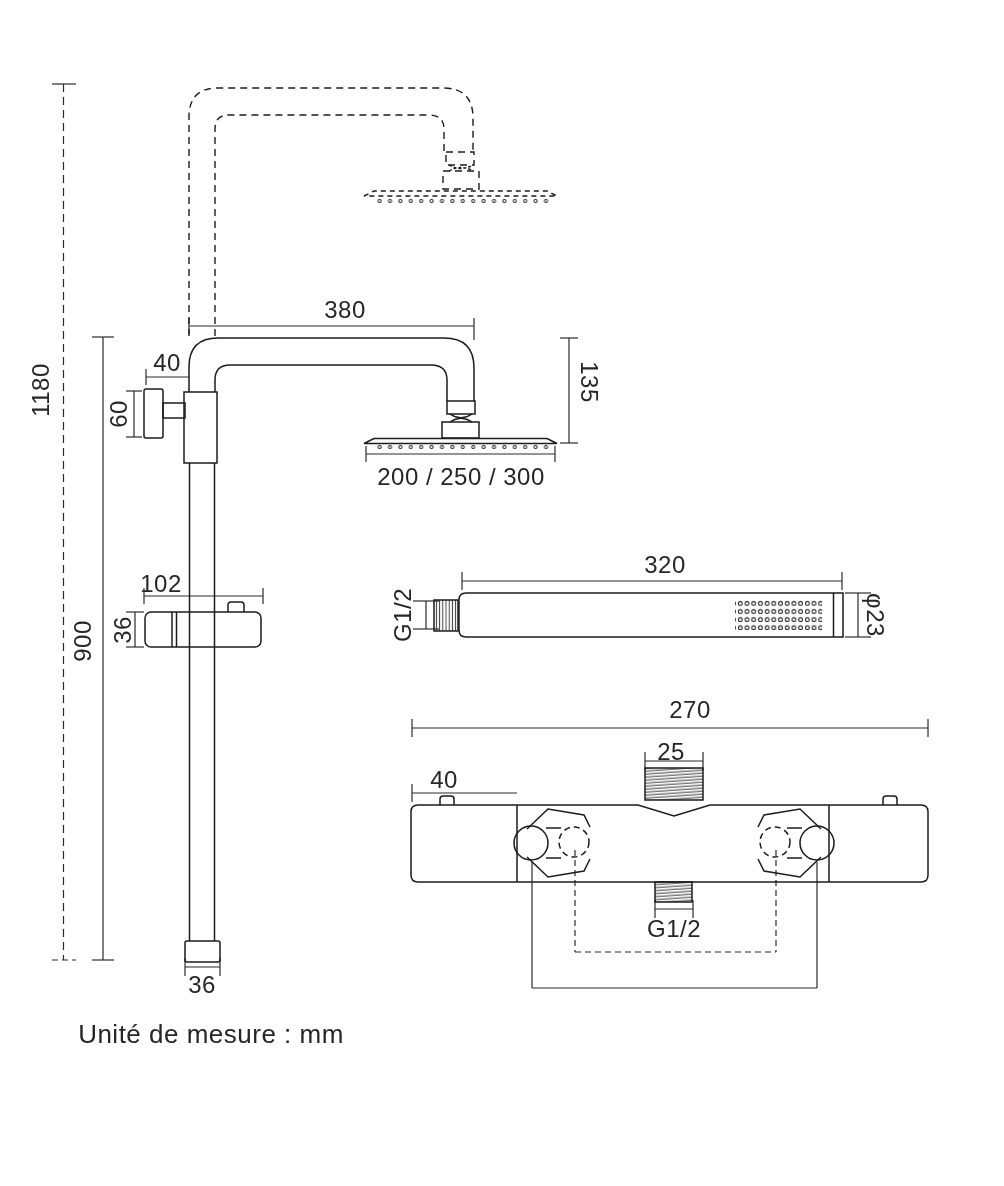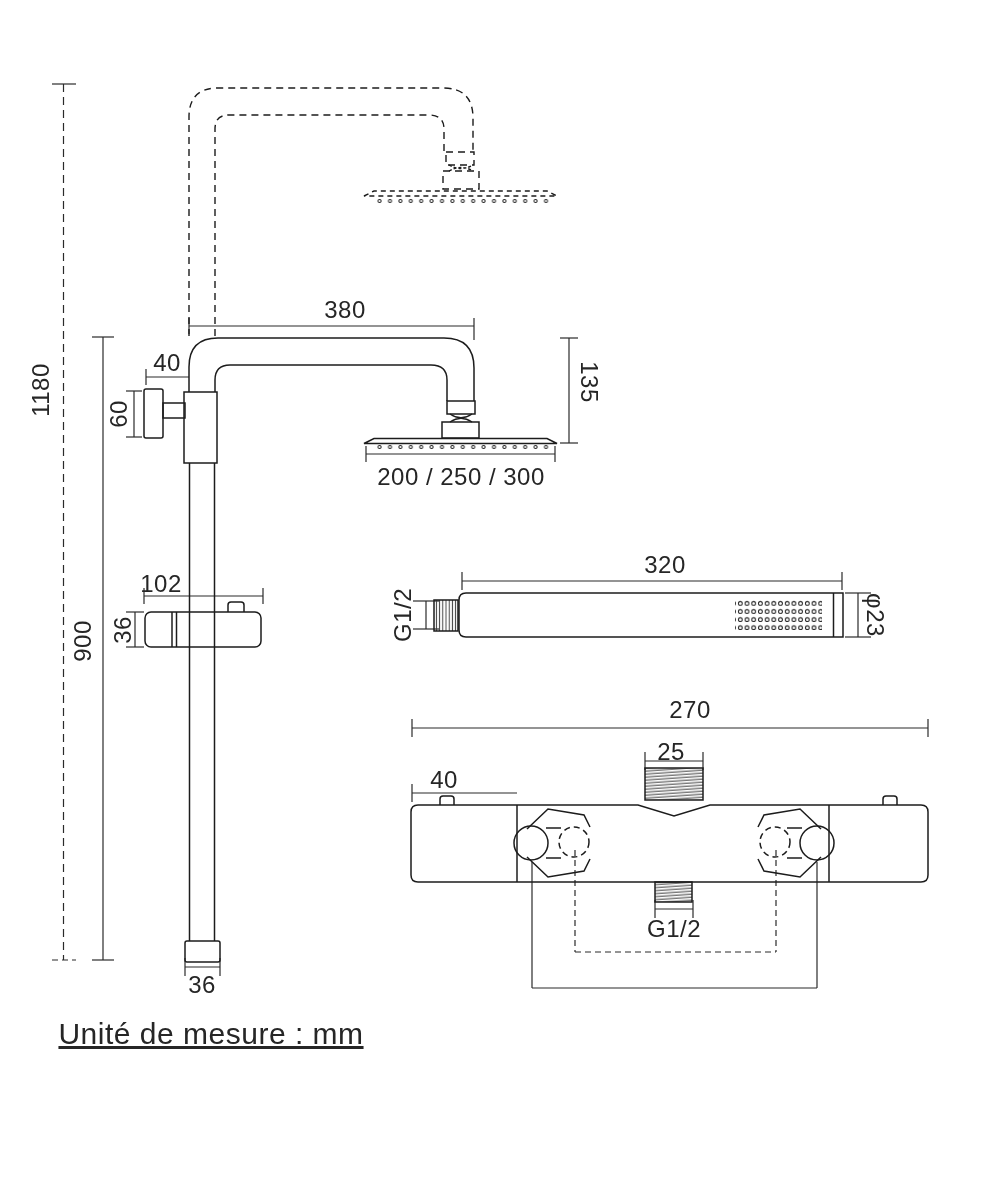--- a/index.html
+++ b/index.html
@@ -15,21 +15,21 @@
     position:absolute;
     transform:translate(-50%,-50%);
     color:#262626;
     font-size:24px;
     letter-spacing:0.5px;
     white-space:nowrap;
     line-height:1;
   }
   .rot-ccw{transform:translate(-50%,-50%) rotate(-90deg);}
   .rot-cw{transform:translate(-50%,-50%) rotate(90deg);}
-  .note{font-size:30px;letter-spacing:0.5px;text-decoration:underline;}
+  .note{font-size:26px;letter-spacing:0.5px;}
   .small-note{font-size:22px;letter-spacing:0.3px;}
 </style>
 </head>
 <body>
 
 <div class="canvas">
 
   <svg width="1004" height="1186" viewBox="0 0 1004 1186">
     <defs>
       <pattern id="hatchV" width="3.2" height="10" patternUnits="userSpaceOnUse">

